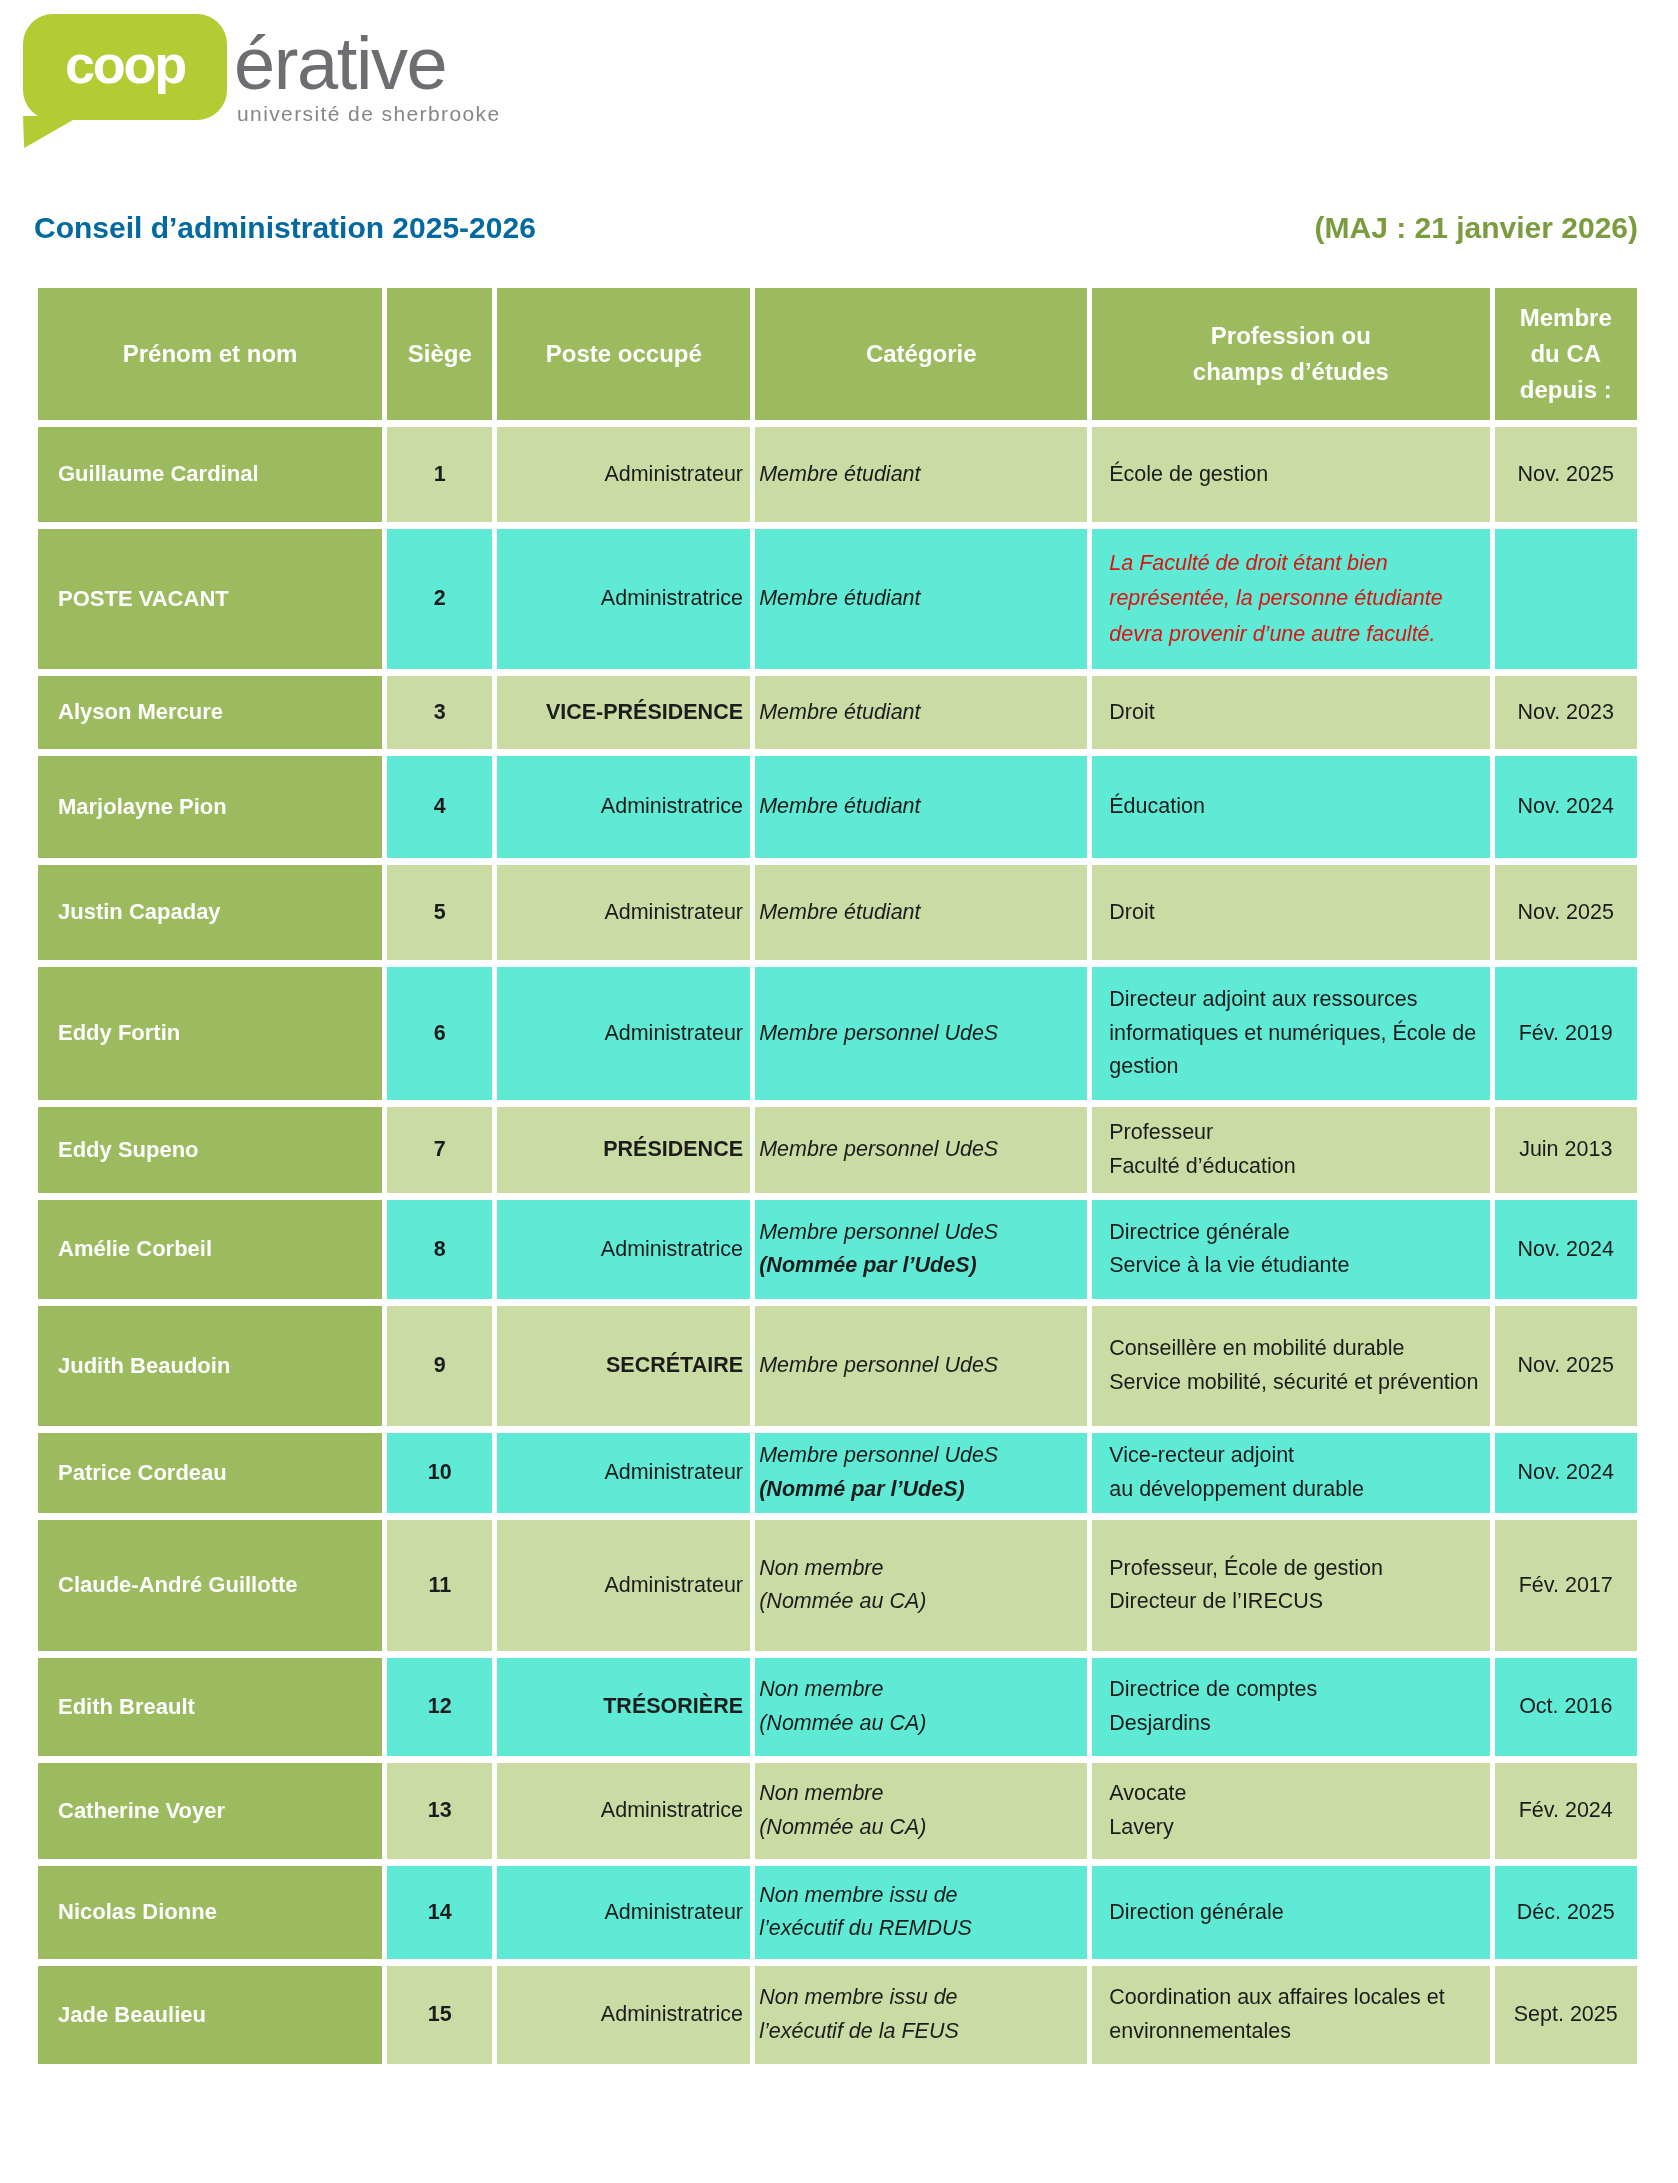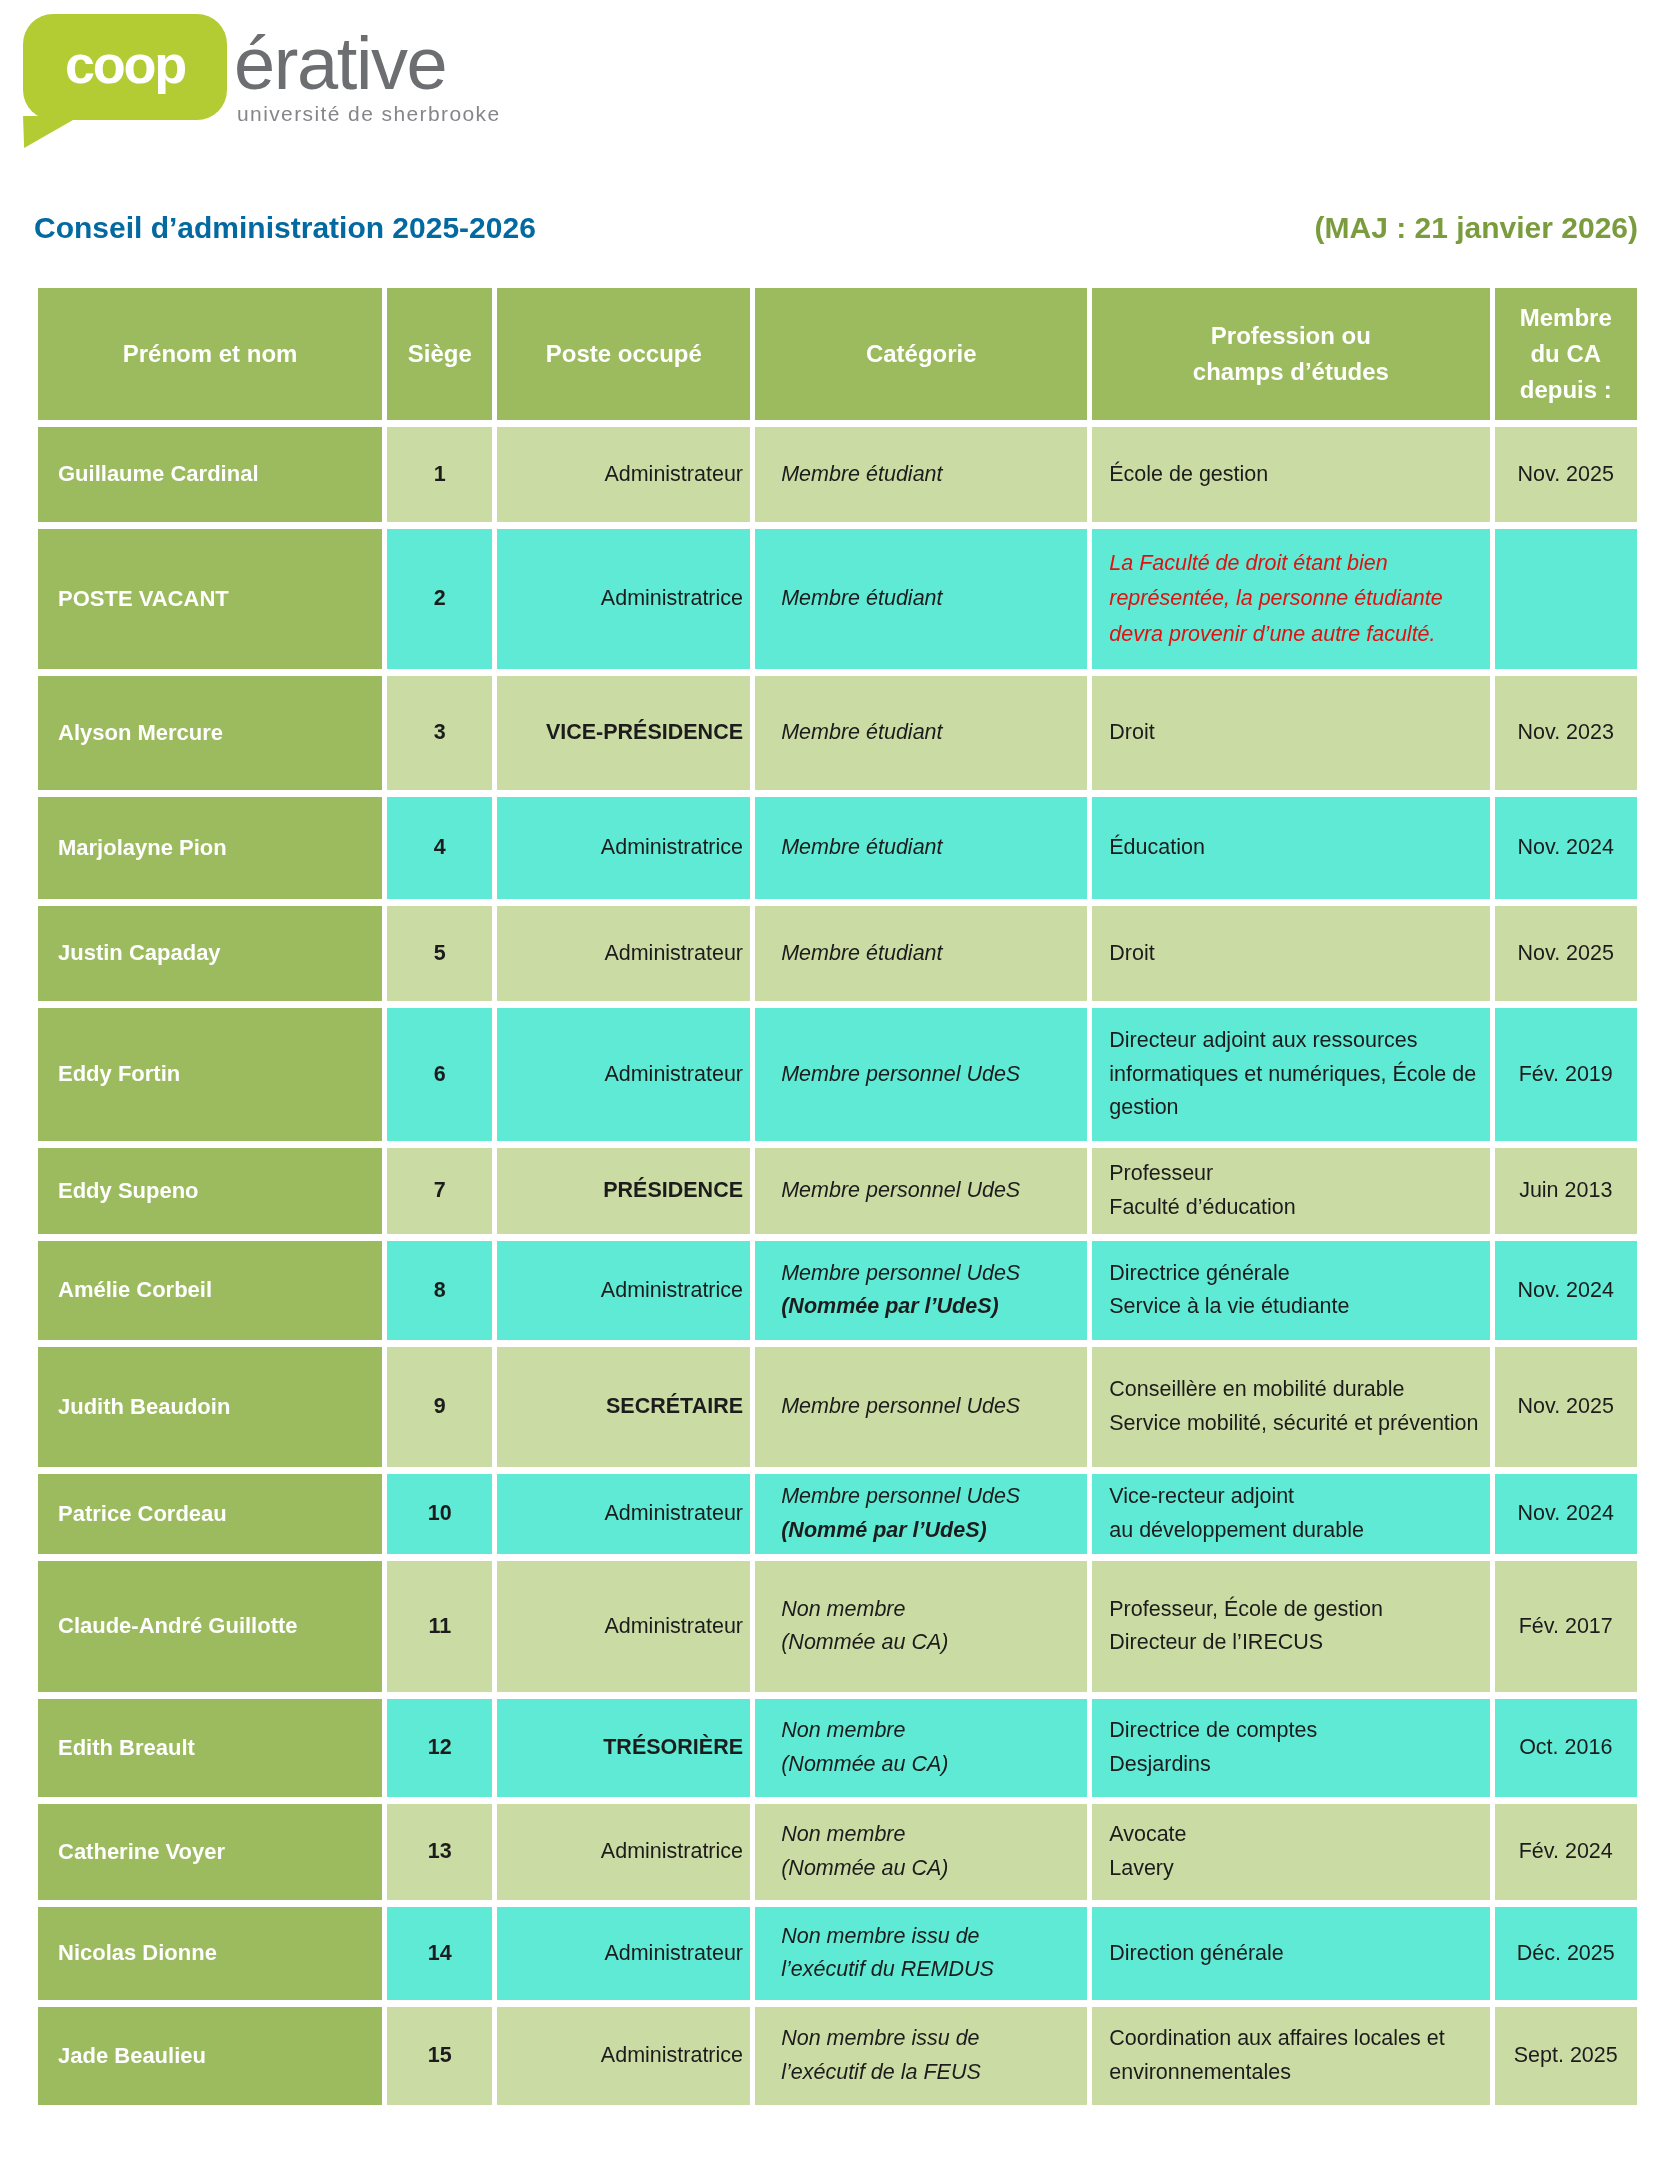--- a/index.html
+++ b/index.html
@@ -64,30 +64,30 @@
   tbody tr.shade-dark  td { background: #CBDBA4; }
   tbody tr.shade-light td { background: #5eead4; }
   tbody td { font-size: 21.5px; line-height: 1.55; }
   td.c-name {
     background: #9CBA5E !important;
     color: #ffffff; font-weight: bold; font-size: 22px;
     text-align: left; padding-left: 20px; padding-right: 8.6px; margin-top: 30px;
   }
   td.c-seat  { text-align: center; font-weight: bold; }
   td.c-poste { text-align: right; padding-left: 18.6px; padding-right: 7.2px; }
-  td.c-cat   { text-align: left; padding-left: 26px; padding-right: 7.2px; font-style: italic; margin-left: 6px; }
+  td.c-cat   { text-align: left; padding-left: 4px; padding-right: 7.2px; font-style: italic; margin-left: 6px; }
   td.c-prof  { text-align: left; padding-left: 17px; padding-right: 10px; }
   td.c-since { text-align: center; padding: 0 4.3px; }
   td .line { display: block; }
   .bold { font-weight: bold; }
   td.c-prof.red { color: #DF1212; font-style: italic; line-height: 1.65; }
   
   tbody tr:nth-child(1)  { height: 95px; }
   tbody tr:nth-child(2)  { height: 140px; }
-  tbody tr:nth-child(3)  { height: 114px; }
+  tbody tr:nth-child(3)  { height: 73px; }
   tbody tr:nth-child(4)  { height: 102px; }
   tbody tr:nth-child(5)  { height: 95px; }
   tbody tr:nth-child(6)  { height: 133px; }
   tbody tr:nth-child(7)  { height: 86px; }
   tbody tr:nth-child(8)  { height: 99px; }
   tbody tr:nth-child(9)  { height: 120px; }
   tbody tr:nth-child(10) { height: 80px; }
   tbody tr:nth-child(11) { height: 131px; }
   tbody tr:nth-child(12) { height: 98px; border-radius: 9px; }
   tbody tr:nth-child(13) { height: 96px; }

